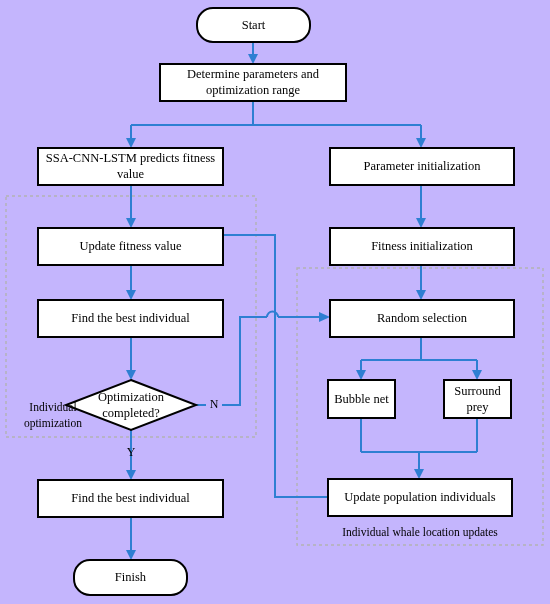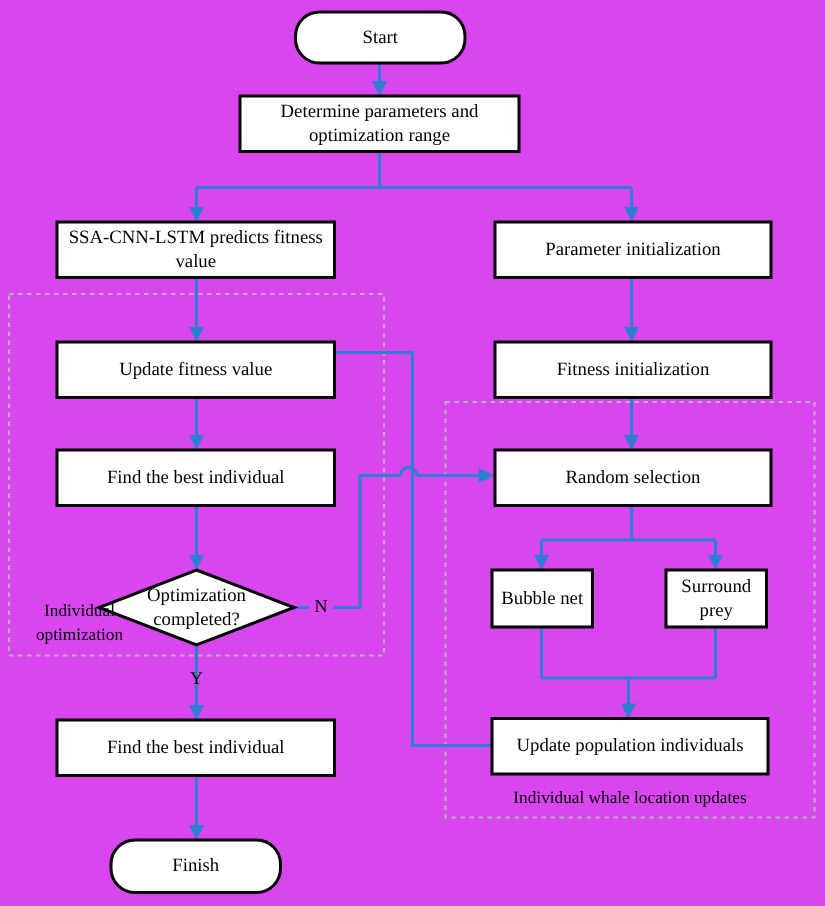--- a/index.html
+++ b/index.html
@@ -5,21 +5,21 @@
 <style>
   html, body {
     margin: 0;
     padding: 0;
     background: #ffffff;
   }
   #chart-root {
     position: relative;
     width: 550px;
     height: 604px;
-    background: #d946ef;
+    background: #c4b5fd;
     font-family: "Liberation Serif", "DejaVu Serif", serif;
     overflow: hidden;
   }
   svg.flow {
     position: absolute;
     left: 0;
     top: 0;
     width: 550px;
     height: 604px;
   }

